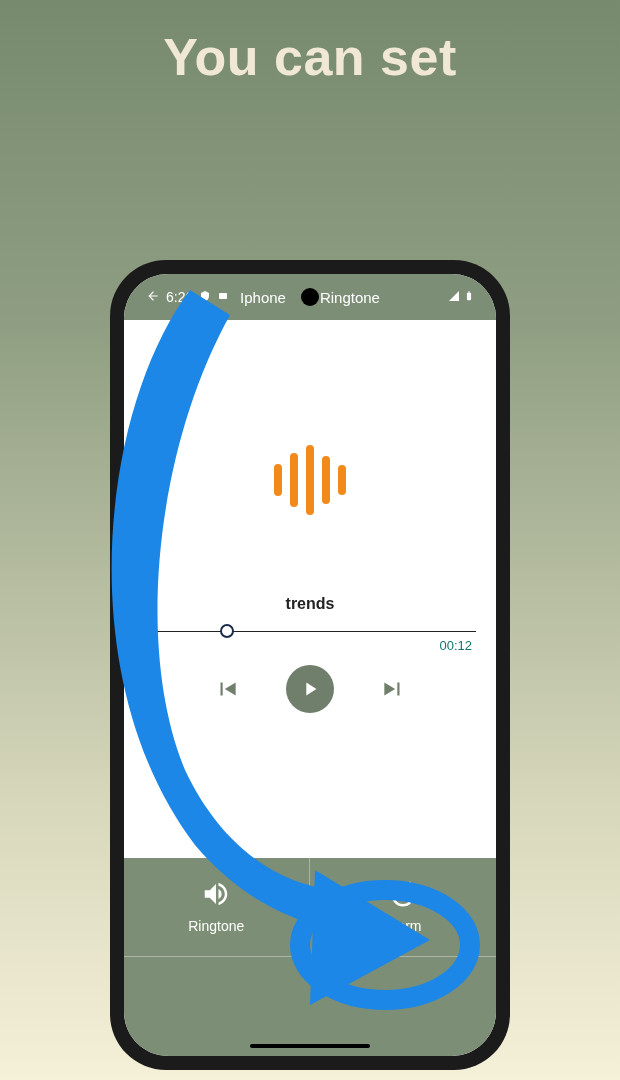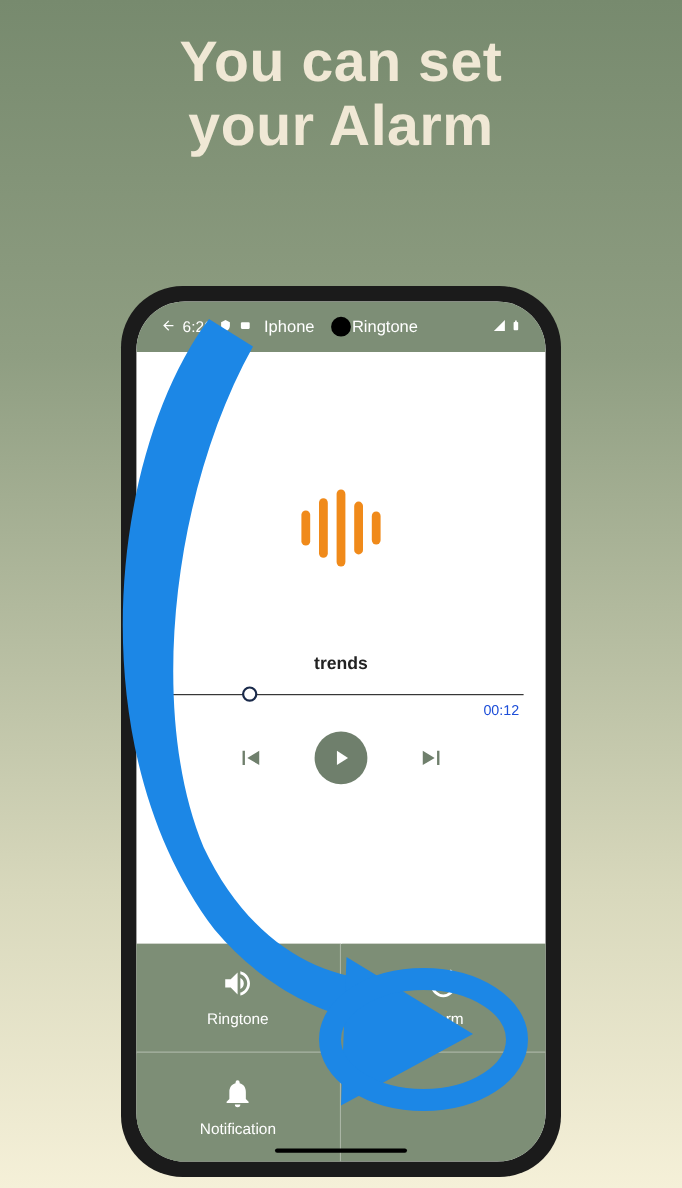--- a/index.html
+++ b/index.html
@@ -119,21 +119,21 @@
     height: 14px;
     border: 2px solid #1a2a4a;
     background: #fff;
     border-radius: 50%;
     transform: translateX(-50%);
   }
   .time-row {
     width: 100%;
     text-align: right;
     font-size: 13px;
-    color: #1d4ed8;
+    color: #0f766e;
     padding-right: 4px;
     margin-bottom: 12px;
   }
 
   .controls {
     display: flex;
     align-items: center;
     gap: 46px;
     margin-bottom: 40px;
   }
@@ -195,21 +195,20 @@
     width: 430px;
     height: 780px;
     pointer-events: none;
   }
 </style>
 </head>
 <body>
 
 <div class="hero-title">
   <div>You can set</div>
-  <div>your Alarm</div>
 </div>
 
 <div class="phone">
   <div class="phone-inner">
 
     <div class="status-bar">
       <div class="status-left">
         <span>
           <svg width="14" height="14" viewBox="0 0 24 24" fill="currentColor">
               <path d="M20 11H7.8l5.6-5.6L12 4l-8 8 8 8 1.4-1.4L7.8 13H20z"></path>
@@ -292,28 +291,20 @@
         <span>Ringtone</span>
       </div>
       <div class="cell">
         <span>
           <svg width="30" height="30" viewBox="0 0 24 24" fill="#fff">
               <path d="M22 5.7 17.4 1.9 16.1 3.4 20.7 7.2 22 5.7zM7.9 3.4 6.6 1.9 2 5.7 3.3 7.2 7.9 3.4zM12 4a9 9 0 1 0 9 9 9 9 0 0 0-9-9zm0 16a7 7 0 1 1 7-7 7 7 0 0 1-7 7zm.5-11H11v5l4 2.4.8-1.3-3.3-2z"></path>
             </svg>
         </span>
         <span>Alarm</span>
       </div>
-      <div class="cell">
-        <span>
-          <svg width="30" height="30" viewBox="0 0 24 24" fill="#fff">
-              <path d="M12 22a2 2 0 0 0 2-2h-4a2 2 0 0 0 2 2zm6-6V11c0-3.1-1.6-5.6-4.5-6.3V4a1.5 1.5 0 0 0-3 0v.7C7.6 5.4 6 7.9 6 11v5l-2 2v1h16v-1z"></path>
-            </svg>
-        </span>
-        <span>Notification</span>
-      </div>
     </div>
 
     <div class="home-indicator"></div>
   </div>
 </div>
 
 <svg class="arrow-overlay" viewBox="0 0 430 780">
 
   <path d="M 130 40
            C 40 160, 10 430, 135 595

